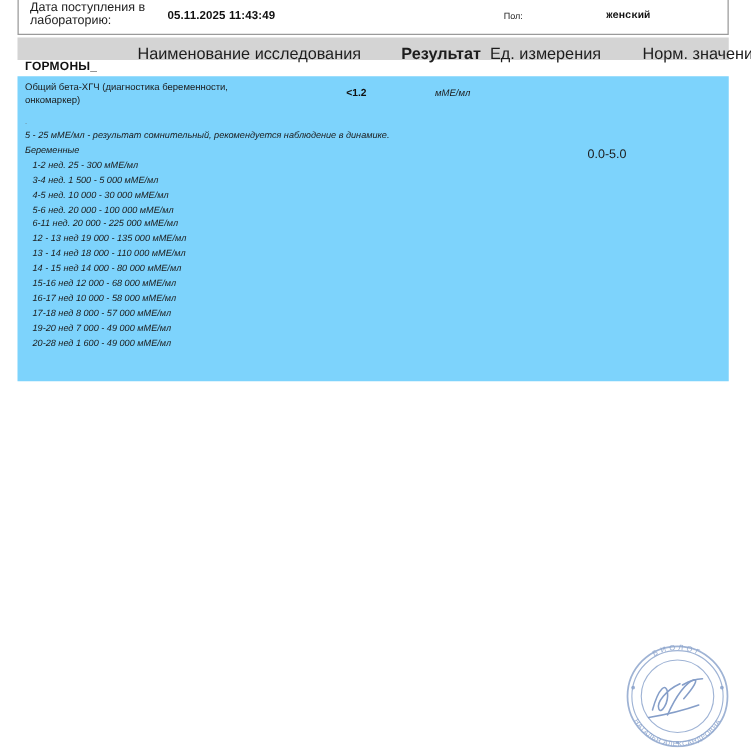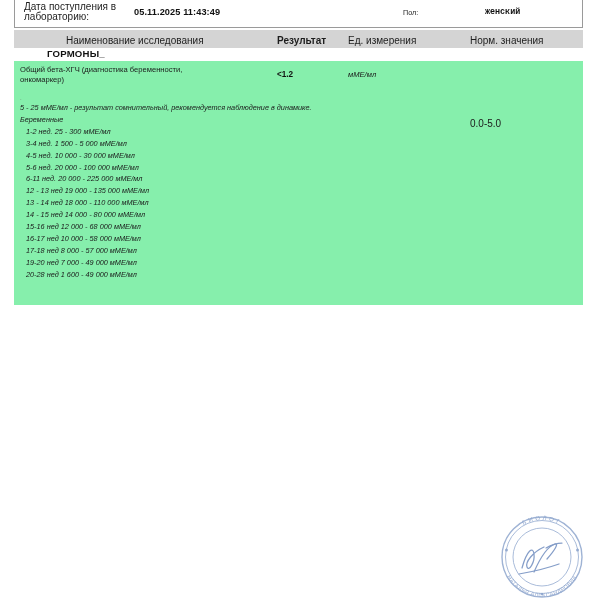--- a/index.html
+++ b/index.html
@@ -69,49 +69,49 @@
     position: absolute;
     left: 14px;
     top: 30px;
     width: 569px;
     height: 18px;
     background: #d4d4d4;
   }
   .col-header .ch {
     position: absolute;
     top: 5px;
-    font-size: 10px;
+    font-size: 13px;
     color: #1d1d1d;
     white-space: nowrap;
+    margin-left: 44px;
   }
   .ch-name   { left: 52px; }
   .ch-result { left: 263px; font-weight: bold; color: #111111; }
   .ch-units  { left: 334px; }
   .ch-ref    { left: 456px; }
 
   
   .section-title {
     position: absolute;
     left: 20px;
     top: 48px;
     font-size: 9.6px;
     font-weight: bold;
     letter-spacing: 0.2px;
     color: #111111;
-    margin-left: 27px;
   }
 
   
   .result-band {
     position: absolute;
     left: 14px;
     top: 61px;
     width: 569px;
     height: 244px;
-    background: #86efac;
+    background: #7dd3fc;
   }
 
   .test-name {
     position: absolute;
     left: 6px;
     top: 4px;
     width: 180px;
     font-size: 7.6px;
     line-height: 10.4px;
     color: #1a1a1a;

